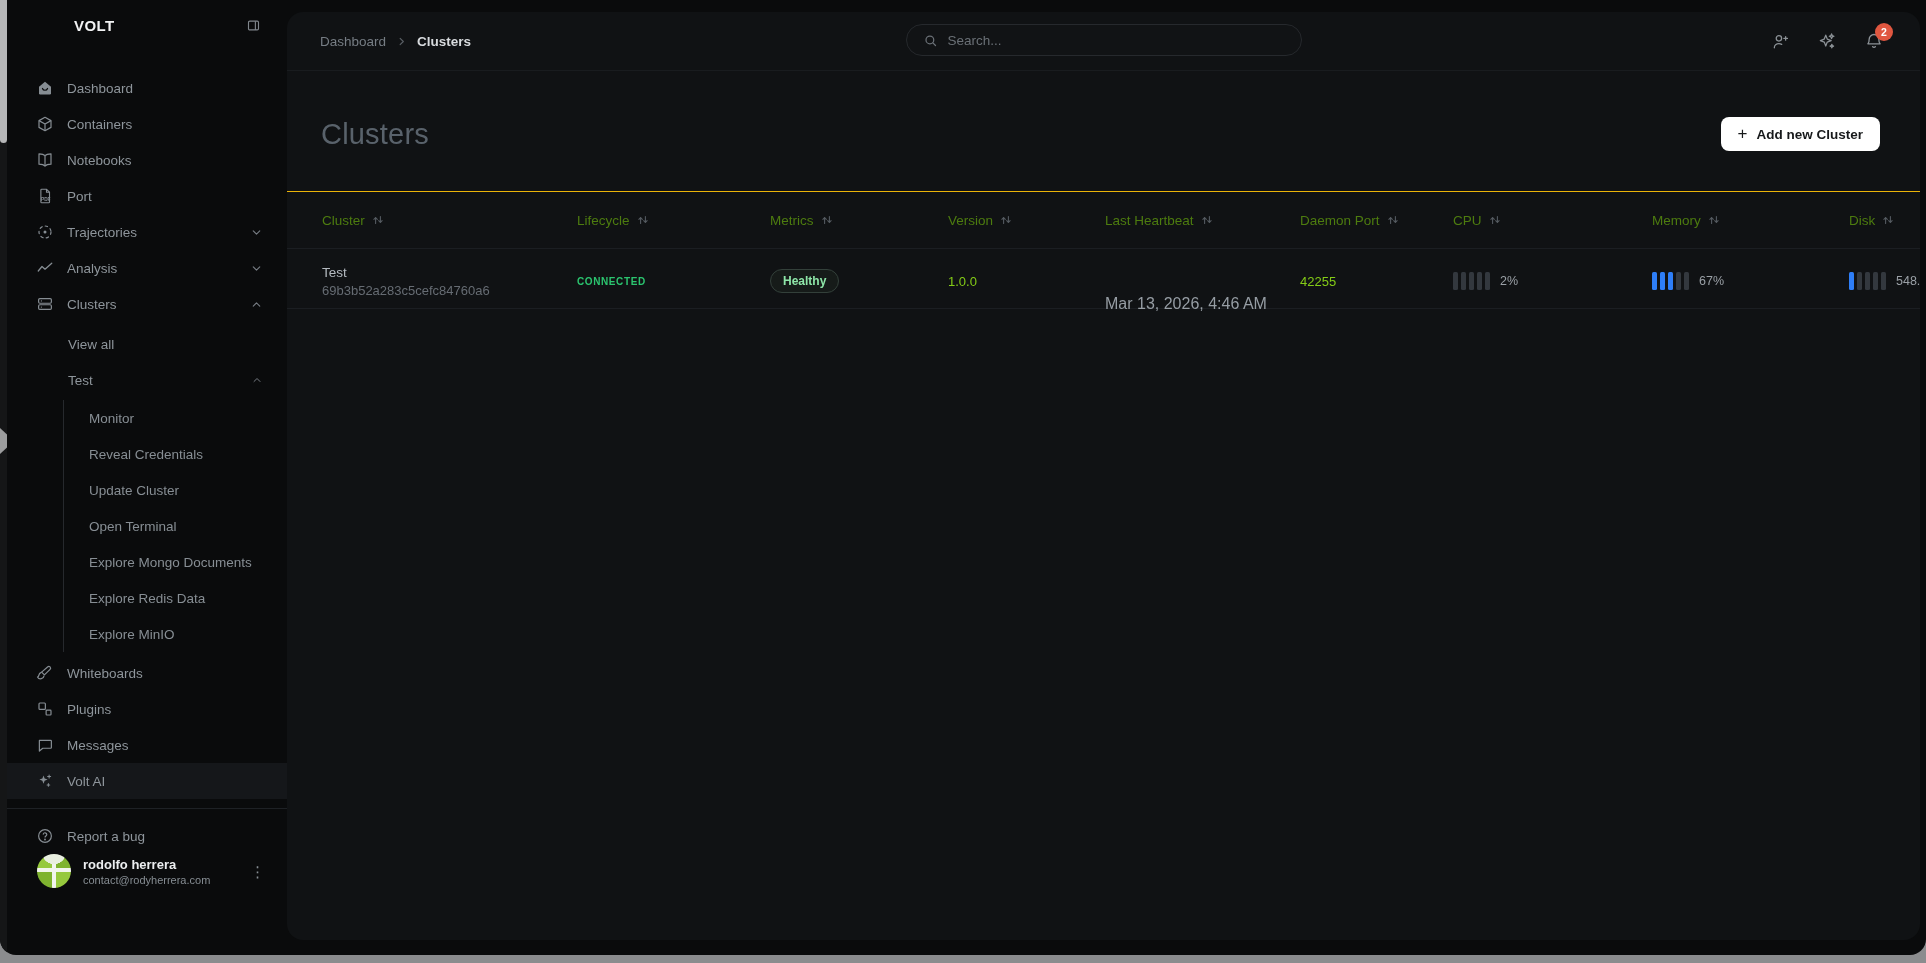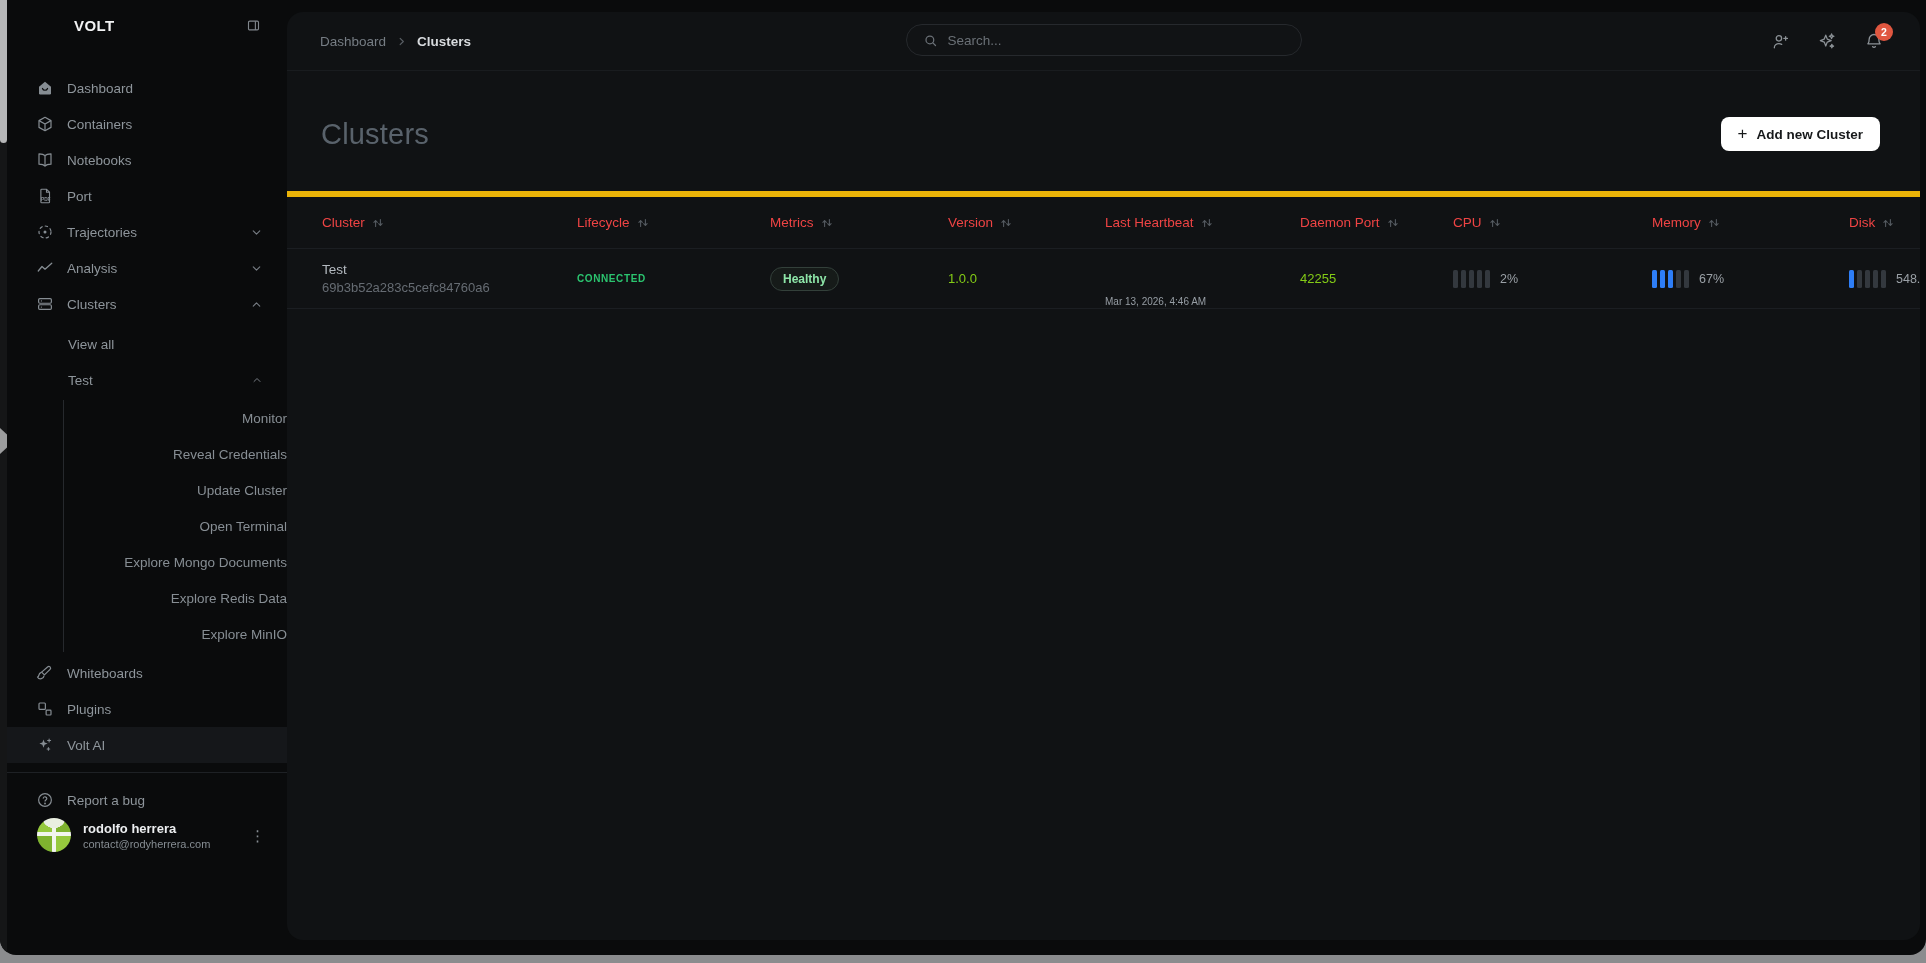--- a/index.html
+++ b/index.html
@@ -38,21 +38,21 @@
 
   .nav { display:flex; flex-direction:column; margin-top:20px; }
   .nav-item {
     height:36px; display:flex; align-items:center; gap:13px;
     padding:0 24px 0 29px; font-size:13.5px; color:#8e959b; cursor:pointer; white-space:nowrap;
   }
   .nav-item .chev { margin-left:auto; color:#777d84; }
   .nav-item .ico { width:18px; height:18px; flex:0 0 18px; color:#868d93; }
 
   .sub1 { padding-left:61px; }
-  .sub2-wrap { margin-left:56px; border-left:1px solid #26292d; display:flex; flex-direction:column; margin-top:2px;align-items:flex-end; }
+  .sub2-wrap { margin-left:56px; border-left:1px solid #26292d; display:flex; flex-direction:column; margin-top:2px; }
   .sub2 { height:36px; display:flex; align-items:center; padding-left:25px; font-size:13.5px; color:#878e94; cursor:pointer; white-space:nowrap; }
 
   .nav-item.highlight { background:#15171a; }
 
   .side-divider { height:1px; background:#1e2125; margin:9px 0 0 0; }
   .footer-nav { margin-top:9px; display:flex; flex-direction:column; }
 
   .user-row {
     margin-top:auto; margin-bottom:14px;
     display:flex; align-items:center; gap:12px; padding:0 22px 0 30px;
@@ -118,38 +118,38 @@
   }
   .add-btn .plus { font-size:17px; font-weight:400; line-height:1; margin-top:-1px; }
 
   .table { margin-top:35px; }
   .tgrid {
     display:grid;
     grid-template-columns:255px 193px 178px 157px 195px 153px 199px 197px 1fr;
     padding-left:35px; align-items:center;
   }
   .thead {
-    height:58px; border-top:6px solid #eab308; border-bottom:1px solid #1b1e22;
-    color:#ef4444; font-size:13.5px;
+    height:58px; border-top:1px solid #eab308; border-bottom:1px solid #1b1e22;
+    color:#4d7c0f; font-size:13.5px;
   }
   .th { display:flex; align-items:center; gap:7px; cursor:pointer; white-space:nowrap; }
   .sort { color:#545a60; }
 
   .trow { height:60px; border-bottom:1px solid #1b1e22; }
   .cell { white-space:nowrap; }
   .c-name { color:#b4bac0; font-size:13.5px; }
   .c-id { color:#666c73; font-size:13px; margin-top:3px; }
   .c-lifecycle { color:#2bc46f; font-size:10px; font-weight:700; letter-spacing:.6px; }
   .badge {
     display:inline-flex; align-items:center; height:24px; padding:0 12px;
     border:1px solid #33403a; border-radius:12px; background:#161b19;
     color:#8ee6a8; font-size:12px; font-weight:600;
   }
   .c-plain { color:#84cc16; font-size:13px; }
-  .c-date { color:#969da4; font-size:10px;margin-top:46px; }
+  .c-date { color:#969da4; font-size:16px;margin-top:46px; }
   .meter { display:flex; align-items:center; gap:10px; }
   .bars { display:flex; gap:3px; }
   .bar { width:5px; height:18px; border-radius:1.5px; }
   .meter-label { color:#9aa0a6; font-size:12.5px; }
 </style>
 </head>
 <body>
 
 <div class="app">
 
@@ -309,20 +309,28 @@
       <div class="nav-item">
         <span class="ico">
           <svg width="18" height="18" viewBox="0 0 24 24" fill="none" stroke="currentColor" stroke-width="1.6" stroke-linejoin="round">
               <rect x="4" y="4" width="8.5" height="8.5" rx="1.2"></rect>
               <rect x="13.5" y="13.5" width="6.5" height="6.5" rx="1"></rect>
             </svg>
         </span>
         <span>Plugins</span>
       </div>
 
+      <div class="nav-item">
+        <span class="ico">
+          <svg width="18" height="18" viewBox="0 0 24 24" fill="none" stroke="currentColor" stroke-width="1.6" stroke-linejoin="round">
+              <path d="M4.5 5.5h15a1 1 0 0 1 1 1v8.5a1 1 0 0 1-1 1H9l-4.5 3.7V6.5a1 1 0 0 1 1-1Z" transform="translate(0,0.3)"></path>
+            </svg>
+        </span>
+        <span>Messages</span>
+      </div>
 
       <div class="nav-item highlight">
         <span class="ico">
           <svg width="18" height="18" viewBox="0 0 24 24" fill="none" stroke="currentColor" stroke-width="1.4" stroke-linecap="round">
               <path d="M10 4.5l1.5 4 4 1.5-4 1.5-1.5 4-1.5-4-4-1.5 4-1.5Z" fill="currentColor" stroke="none"></path>
               <path d="M17.5 4v4M15.5 6h4"></path>
               <path d="M16.5 15.5v3.5M14.8 17.2h3.5"></path>
             </svg>
         </span>
         <span>Volt AI</span>

